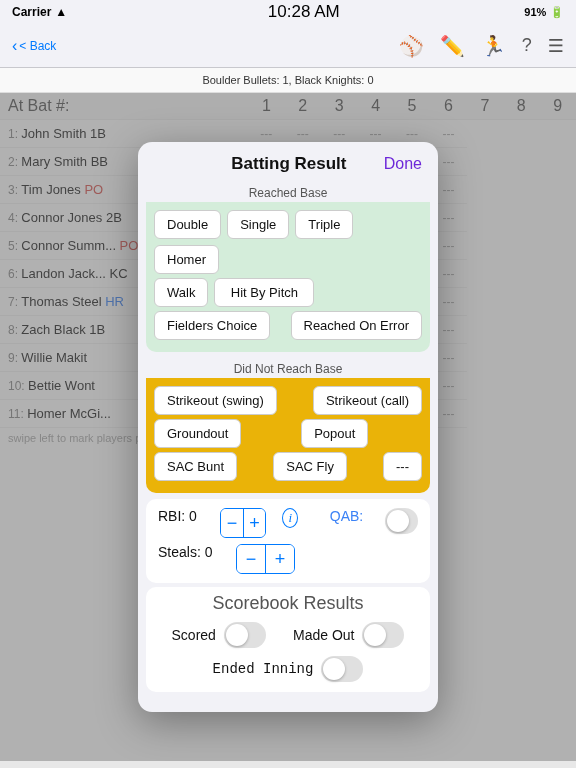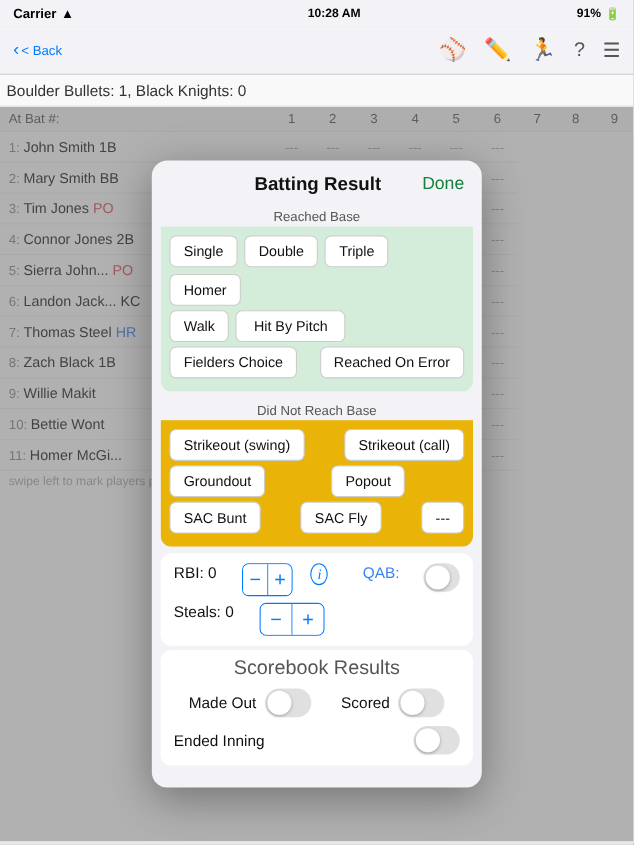--- a/index.html
+++ b/index.html
@@ -42,39 +42,40 @@
     .nav-icon-btn { color: #555; font-size: 18px; cursor: pointer; }
 
     
     .main-content {
       background: #ffffff;
       position: relative;
     }
 
     
     .score-banner {
+      text-align: center;
       padding: 6px;
-      font-size: 14px;
+      font-size: 11px;
       color: #333;
       background: #f9f9f9;
       border-bottom: 1px solid #ddd;
     }
 
     
     .lineup-table {
       width: 100%;
       border-collapse: collapse;
       font-size: 13px;
     }
     .lineup-table th {
       text-align: center;
       padding: 4px 6px;
       color: #555;
       font-weight: 500;
-      font-size: 12px;
+      font-size: 16px;
       border-bottom: 1px solid #eee;
       background: #f9f9f9;
     }
     .lineup-table th.player-col { text-align: left; padding-left: 8px; }
     .lineup-table td {
       text-align: center;
       padding: 6px 4px;
       color: #aaa;
       font-size: 12px;
       border-bottom: 1px solid #f0f0f0;
@@ -113,21 +114,21 @@
       background: transparent;
     }
     .modal-title {
       font-size: 17px;
       font-weight: 600;
       color: #111;
       flex: 1;
       text-align: center;
     }
     .modal-done {
-      color: #15803d;
+      color: #6d28d9;
       font-size: 16px;
       cursor: pointer;
       font-weight: 400;
     }
 
     
     .section {
       margin: 0 8px 6px;
       border-radius: 10px;
       overflow: hidden;
@@ -249,34 +250,35 @@
     }
     .scorebook-item {
       display: flex;
       align-items: center;
       gap: 8px;
     }
     .scorebook-item-label { font-size: 14px; color: #111; }
     .ended-inning-row {
       display: flex;
       align-items: center;
-      justify-content: space-between;
+      justify-content: center;
       gap: 8px;
       padding: 4px 0;
+      font-family: Liberation Mono, monospace;
     }
   </style>
 </head>
 <body>
 
 <div class="status-bar">
   <div class="status-left">
     <span>Carrier</span>
     <span>▲</span>
   </div>
-  <div style="font-size:11px;font-weight:700;margin-left:16px;">10:28 AM</div>
+  <div style="font-size:17px;font-weight:400;margin-left:16px;">10:28 AM</div>
   <div class="status-right">
     <span>91%</span>
     <span>🔋</span>
   </div>
 </div>
 
 <div class="nav-bar">
   <div class="nav-back">
     <span>‹</span>
     <span style="font-size:12px;">&lt; Back</span>
@@ -344,21 +346,21 @@
         <tr>
           <td class="player-name"><span class="row-number">4: </span><span>Connor Jones</span><span> 2B</span></td>
           <td>---</td>
           <td>---</td>
           <td>---</td>
           <td>---</td>
           <td>---</td>
           <td>---</td>
         </tr>
         <tr>
-          <td class="player-name"><span class="row-number">5: </span><span>Sierra John...</span><span class="pos-red"> PO</span></td>
+          <td class="player-name"><span class="row-number">5: </span><span>Connor Summ...</span><span class="pos-red"> PO</span></td>
           <td>---</td>
           <td>---</td>
           <td>---</td>
           <td>---</td>
           <td>---</td>
           <td>---</td>
         </tr>
         <tr>
           <td class="player-name"><span class="row-number">6: </span><span>Landon Jack...</span><span> KC</span></td>
           <td>---</td>
@@ -427,22 +429,22 @@
     <div class="modal-header">
       <div style="width:40px;"></div>
       <div class="modal-title">Batting Result</div>
       <div class="modal-done">Done</div>
     </div>
 
     <div class="section">
       <div class="section-label">Reached Base</div>
       <div class="section-green">
         <div class="btn-row">
+          <button class="result-btn">Double</button>
           <button class="result-btn">Single</button>
-          <button class="result-btn">Double</button>
           <button class="result-btn">Triple</button>
           <button class="result-btn">Homer</button>
         </div>
         <div class="btn-row">
           <button class="result-btn">Walk</button>
           <button class="result-btn wide">Hit By Pitch</button>
         </div>
         <div class="btn-row">
           <button class="result-btn wide">Fielders Choice</button>
           <div class="btn-spacer"></div>
@@ -497,25 +499,25 @@
           <div class="stepper-divider"></div>
           <button class="stepper-btn">+</button>
         </div>
       </div>
     </div>
 
     <div class="scorebook-section">
       <div class="scorebook-title">Scorebook Results</div>
       <div class="scorebook-row">
         <div class="scorebook-item">
+          <span class="scorebook-item-label">Scored</span>
+          <div class="toggle"></div>
+        </div>
+        <div class="scorebook-item">
           <span class="scorebook-item-label">Made Out</span>
-          <div class="toggle"></div>
-        </div>
-        <div class="scorebook-item">
-          <span class="scorebook-item-label">Scored</span>
           <div class="toggle"></div>
         </div>
       </div>
       <div class="ended-inning-row">
         <span class="scorebook-item-label">Ended Inning</span>
         <div class="toggle"></div>
       </div>
     </div>
 
   </div>

